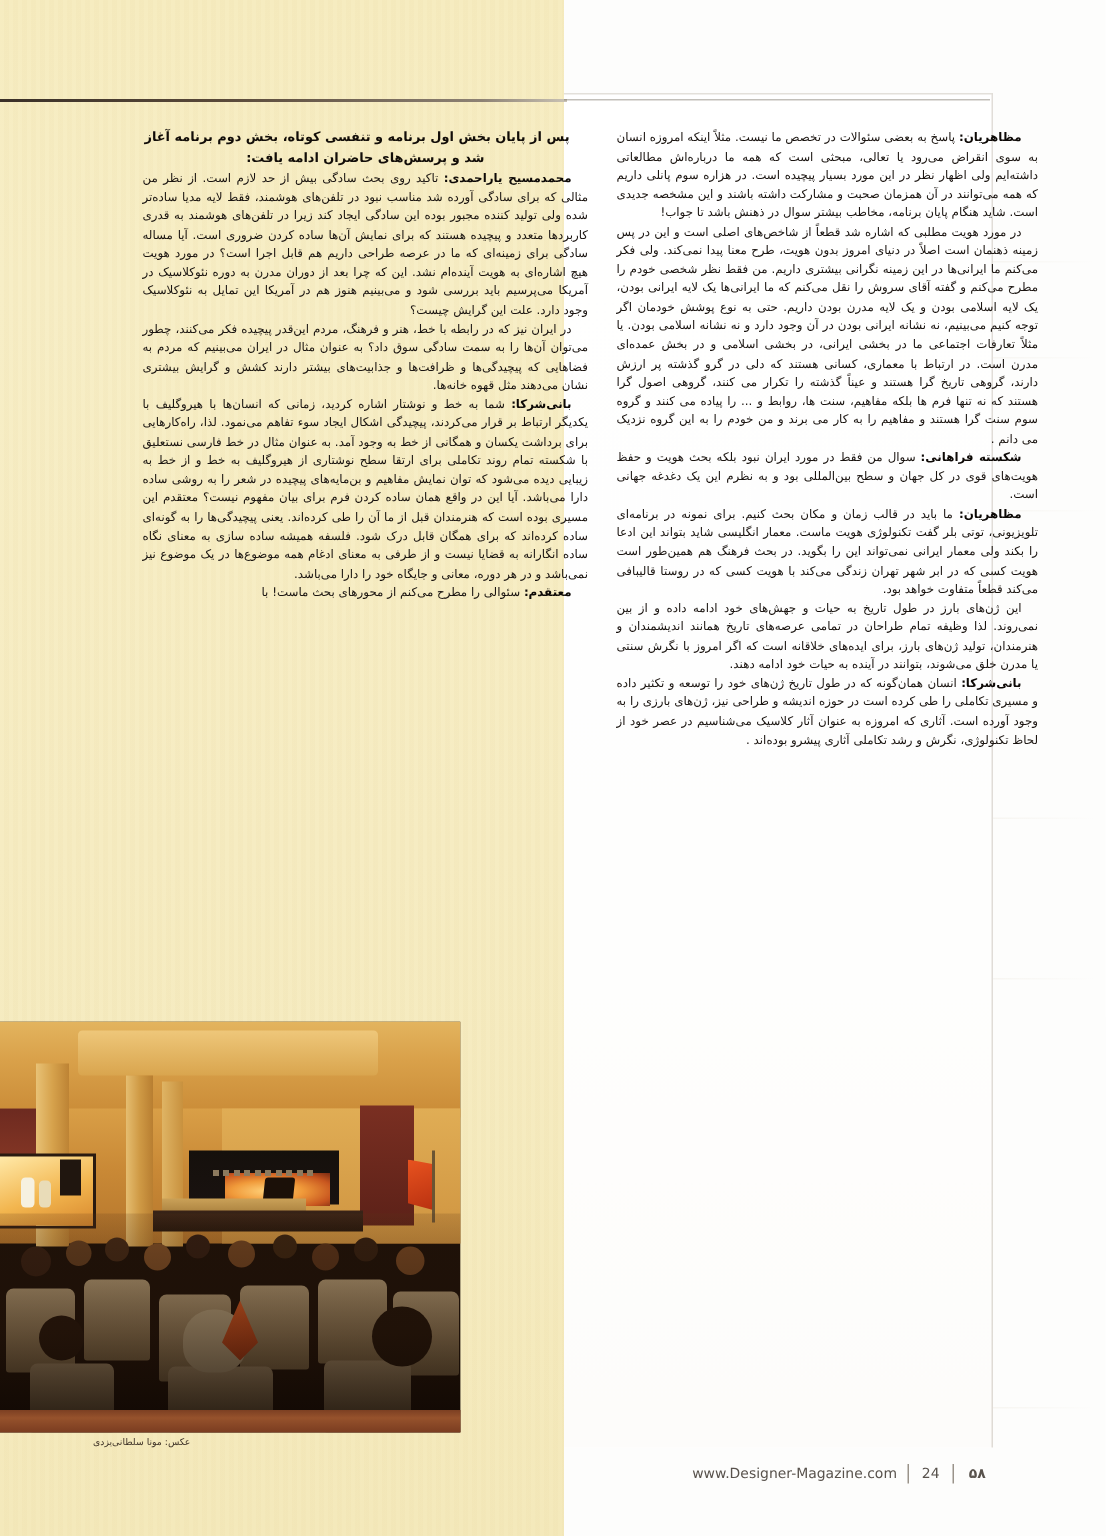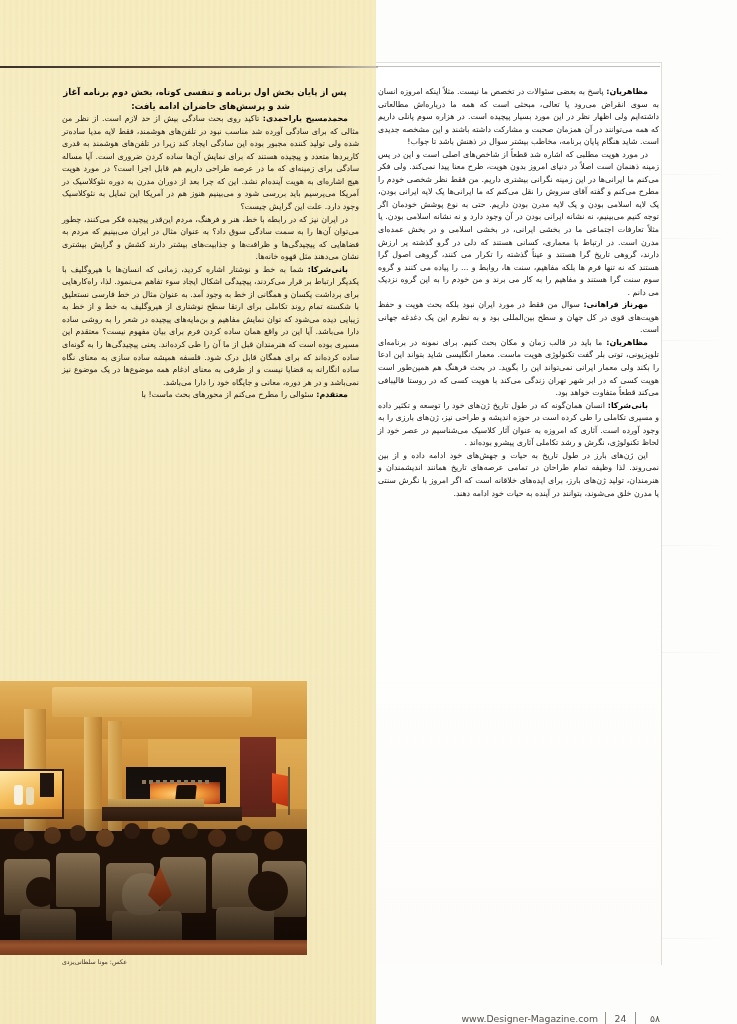--- a/index.html
+++ b/index.html
@@ -35,20 +35,21 @@
     position:absolute;left:376px;top:66px;width:284px;height:1px;
     background:rgba(120,112,100,.45);
   }
   
   .col{
     position:absolute;
     direction:rtl;text-align:justify;
     color:#1a1410;
     font-size:7.9px;line-height:12.55px;
     letter-spacing:0;
+    margin-left:33px;
     -webkit-font-smoothing:antialiased;
   }
   #col-left{left:62px;top:86px;width:297px;}
   #col-right{left:378px;top:86px;width:281px;}
   .col p{margin:0;text-indent:11px;}
   .lead{
     font-weight:bold;text-indent:0;text-align:center;
     font-size:8.6px;line-height:13.6px;margin-bottom:2.5px;
     color:#120d08;
   }
@@ -118,30 +119,30 @@
   #audience-haze{left:0;top:128px;width:307px;height:146px;
     background:linear-gradient(180deg,rgba(90,52,24,.18) 0%,rgba(40,22,10,.55) 55%,rgba(16,8,3,.85) 100%);}
   
   #photo-caption{
     position:absolute;left:62px;top:957px;width:297px;
     direction:rtl;text-align:left;
     font-size:6.2px;color:#3b2f24;line-height:10px;
   }
   
   #footer{
-    position:absolute;left:398px;top:1012px;width:262px;
+    position:absolute;left:398px;top:976px;width:262px;
     direction:ltr;text-align:right;
     display:flex;align-items:center;justify-content:flex-end;gap:0;
     font-size:9.3px;color:#58524c;
     font-family:"DejaVu Sans","Liberation Sans",sans-serif;
   }
   #footer .url{padding-left:2px;}
   #footer .sep{display:inline-block;width:1px;height:13px;background:#9a938a;margin:0 7px;}
   #footer .pg{min-width:15px;text-align:center;}
-  #footer .pgfa{min-width:17px;direction:rtl;}
+  #footer .pgfa{min-width:17px;text-align:center;direction:rtl;font-weight:bold;}
 </style>
 </head>
 <body>
 
 <div id="scan-bg">
   <div class="scanline" style="top:174px"></div>
   <div class="scanline" style="top:238px"></div>
   <div class="scanline" style="top:340px"></div>
   <div class="scanline" style="top:545px"></div>
   <div class="scanline" style="top:652px"></div>
@@ -163,27 +164,27 @@
   <p><span class="spk">بانی‌شرکا:</span><span> شما به خط و نوشتار اشاره کردید، زمانی که انسان‌ها با هیروگلیف با یکدیگر ارتباط بر قرار می‌کردند، پیچیدگی اشکال ایجاد سوء تفاهم می‌نمود. لذا، راه‌کارهایی برای برداشت یکسان و همگانی از خط به وجود آمد. به عنوان مثال در خط فارسی نستعلیق با شکسته تمام روند تکاملی برای ارتقا سطح نوشتاری از هیروگلیف به خط و از خط به زیبایی دیده می‌شود که توان نمایش مفاهیم و بن‌مایه‌های پیچیده در شعر را به روشی ساده دارا می‌باشد. آیا این در واقع همان ساده کردن فرم برای بیان مفهوم نیست؟ معتقدم این مسیری بوده است که هنرمندان قبل از ما آن را طی کرده‌اند. یعنی پیچیدگی‌ها را به گونه‌ای ساده کرده‌اند که برای همگان قابل درک شود. فلسفه همیشه ساده سازی به معنای نگاه ساده انگارانه به قضایا نیست و از طرفی به معنای ادغام همه موضوع‌ها در یک موضوع نیز نمی‌باشد و در هر دوره، معانی و جایگاه خود را دارا می‌باشد.</span></p>
 
   <p><span class="spk">معتقدم:</span><span> سئوالی را مطرح می‌کنم از محورهای بحث ماست! با</span></p>
 </div>
 
 <div class="col" id="col-right">
   <p><span class="spk">مظاهریان:</span><span> پاسخ به بعضی سئوالات در تخصص ما نیست. مثلاً اینکه امروزه انسان به سوی انقراض می‌رود یا تعالی، مبحثی است که همه ما درباره‌اش مطالعاتی داشته‌ایم ولی اظهار نظر در این مورد بسیار پیچیده است. در هزاره سوم پانلی داریم که همه می‌توانند در آن همزمان صحبت و مشارکت داشته باشند و این مشخصه جدیدی است. شاید هنگام پایان برنامه، مخاطب بیشتر سوال در ذهنش باشد تا جواب!</span></p>
 
   <p><span>در مورد هویت مطلبی که اشاره شد قطعاً از شاخص‌های اصلی است و این در پس زمینه ذهنمان است اصلاً در دنیای امروز بدون هویت، طرح معنا پیدا نمی‌کند. ولی فکر می‌کنم ما ایرانی‌ها در این زمینه نگرانی بیشتری داریم. من فقط نظر شخصی خودم را مطرح می‌کنم و گفته آقای سروش را نقل می‌کنم که ما ایرانی‌ها یک لایه ایرانی بودن، یک لایه اسلامی بودن و یک لایه مدرن بودن داریم. حتی به نوع پوشش خودمان اگر توجه کنیم می‌بینیم، نه نشانه ایرانی بودن در آن وجود دارد و نه نشانه اسلامی بودن. یا مثلاً تعارفات اجتماعی ما در بخشی ایرانی، در بخشی اسلامی و در بخش عمده‌ای مدرن است. در ارتباط با معماری، کسانی هستند که دلی در گرو گذشته پر ارزش دارند، گروهی تاریخ گرا هستند و عیناً گذشته را تکرار می کنند، گروهی اصول گرا هستند که نه تنها فرم ها بلکه مفاهیم، سنت ها، روابط و ... را پیاده می کنند و گروه سوم سنت گرا هستند و مفاهیم را به کار می برند و من خودم را به این گروه نزدیک می دانم .</span></p>
 
-  <p><span class="spk">مهرناز فراهانی:</span><span> سوال من فقط در مورد ایران نبود بلکه بحث هویت و حفظ هویت‌های قوی در کل جهان و سطح بین‌المللی بود و به نظرم این یک دغدغه جهانی است.</span></p>
+  <p><span class="spk">شکسته فراهانی:</span><span> سوال من فقط در مورد ایران نبود بلکه بحث هویت و حفظ هویت‌های قوی در کل جهان و سطح بین‌المللی بود و به نظرم این یک دغدغه جهانی است.</span></p>
 
   <p><span class="spk">مظاهریان:</span><span> ما باید در قالب زمان و مکان بحث کنیم. برای نمونه در برنامه‌ای تلویزیونی، توتی بلر گفت تکنولوژی هویت ماست. معمار انگلیسی شاید بتواند این ادعا را بکند ولی معمار ایرانی نمی‌تواند این را بگوید. در بحث فرهنگ هم همین‌طور است هویت کسی که در ابر شهر تهران زندگی می‌کند با هویت کسی که در روستا قالیبافی می‌کند قطعاً متفاوت خواهد بود.</span></p>
 
+  <p><span>این ژن‌های بارز در طول تاریخ به حیات و جهش‌های خود ادامه داده و از بین نمی‌روند. لذا وظیفه تمام طراحان در تمامی عرصه‌های تاریخ همانند اندیشمندان و هنرمندان، تولید ژن‌های بارز، برای ایده‌های خلاقانه است که اگر امروز با نگرش سنتی یا مدرن خلق می‌شوند، بتوانند در آینده به حیات خود ادامه دهند.</span></p>
+
   <p><span class="spk">بانی‌شرکا:</span><span> انسان همان‌گونه که در طول تاریخ ژن‌های خود را توسعه و تکثیر داده و مسیری تکاملی را طی کرده است در حوزه اندیشه و طراحی نیز، ژن‌های بارزی را به وجود آورده است. آثاری که امروزه به عنوان آثار کلاسیک می‌شناسیم در عصر خود از لحاظ تکنولوژی، نگرش و رشد تکاملی آثاری پیشرو بوده‌اند .</span></p>
-
-  <p><span>این ژن‌های بارز در طول تاریخ به حیات و جهش‌های خود ادامه داده و از بین نمی‌روند. لذا وظیفه تمام طراحان در تمامی عرصه‌های تاریخ همانند اندیشمندان و هنرمندان، تولید ژن‌های بارز، برای ایده‌های خلاقانه است که اگر امروز با نگرش سنتی یا مدرن خلق می‌شوند، بتوانند در آینده به حیات خود ادامه دهند.</span></p>
 
 </div>
 
 <div id="photo">
   <div class="frame"></div>
 
   <div class="ph" id="ceiling"></div>
   <div class="ph" id="ceil-inset"></div>
   <div class="ph" id="wall"></div>
   <div class="ph" id="wall2"></div>

